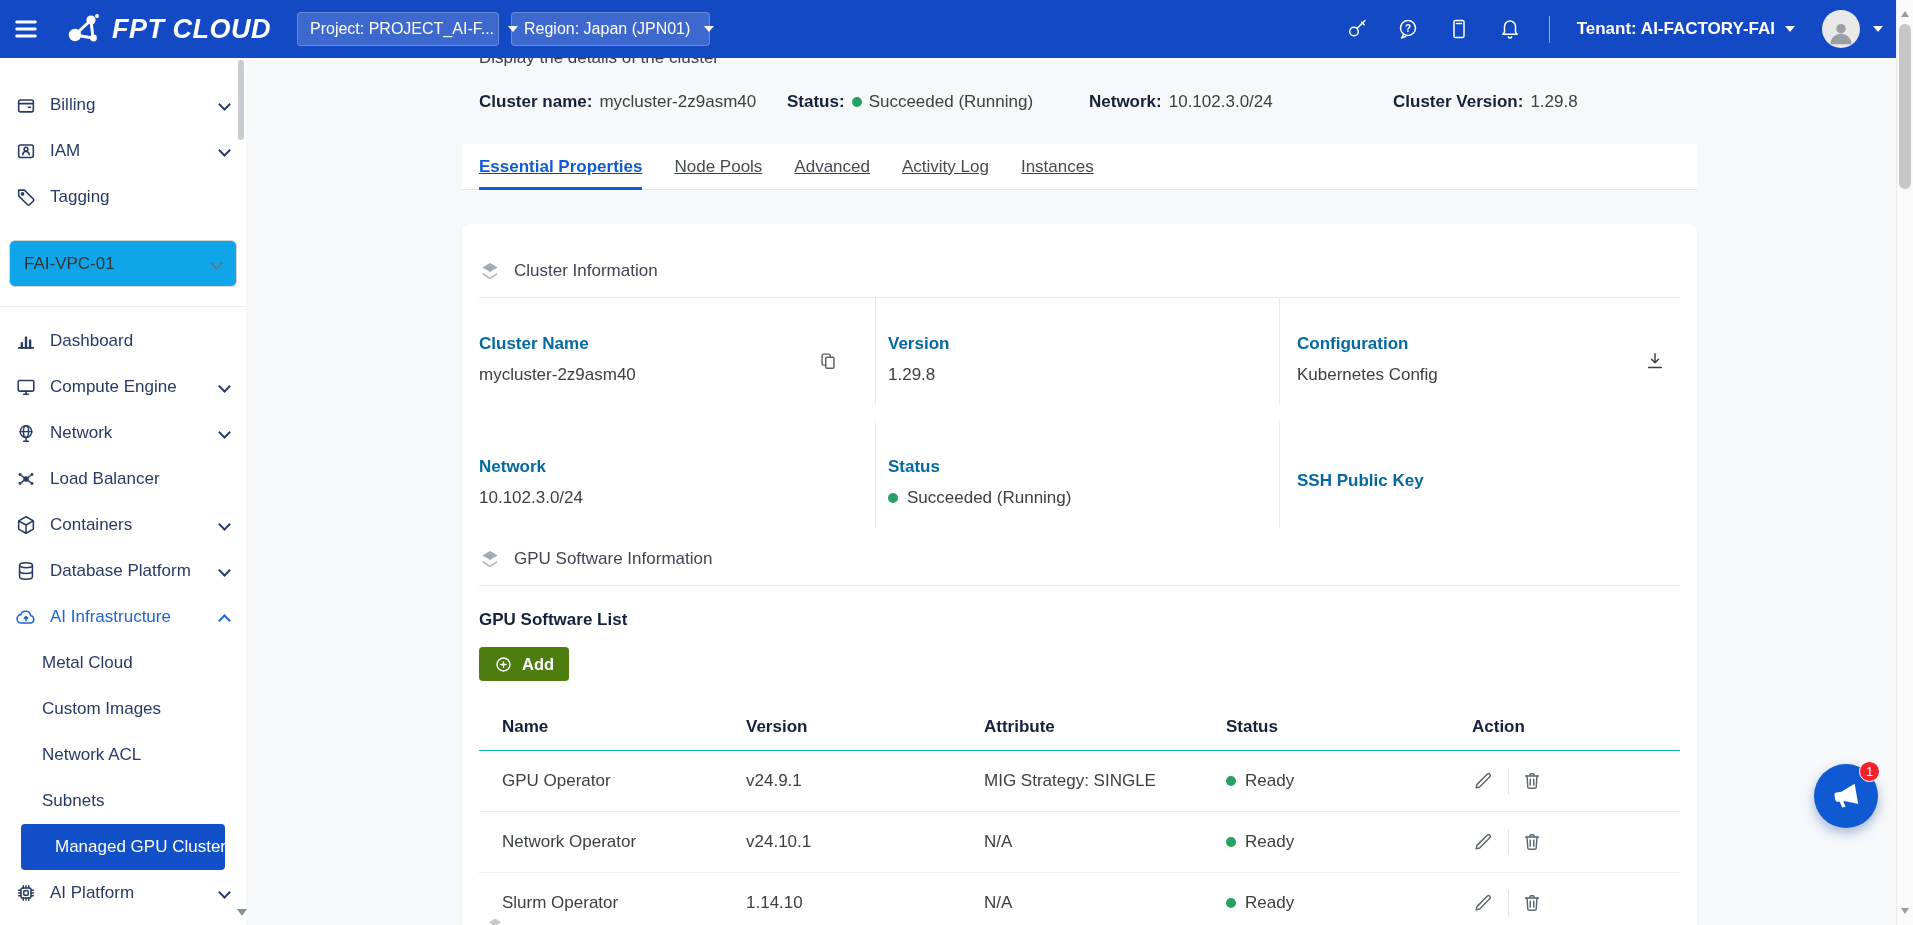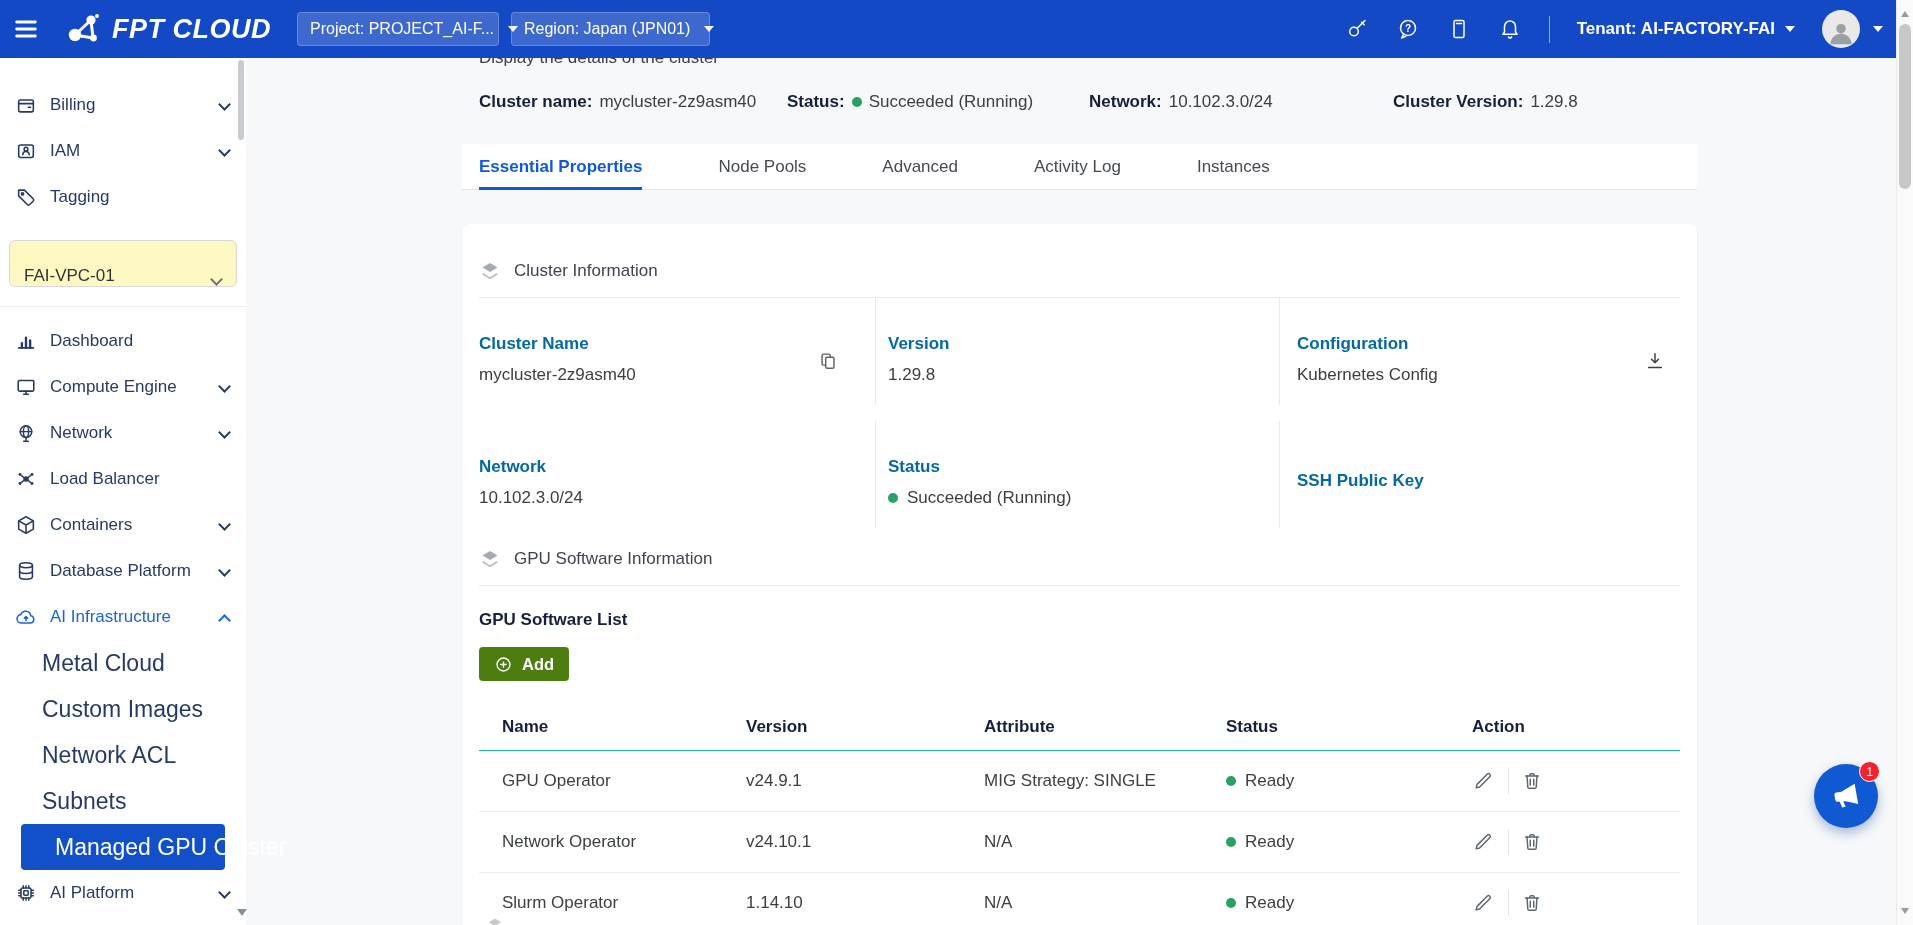--- a/index.html
+++ b/index.html
@@ -34,37 +34,37 @@
   .sb { position:absolute; top:58px; left:0; width:246px; bottom:0; background:#fff; z-index:20; }
   .sb-list { padding-top:24px; }
   .sb-item { display:flex; align-items:center; height:46px; padding:0 16px 0 15px; font-size:17px; color:#273a66; cursor:pointer; }
   .sb-item .mi { width:22px; height:22px; margin-right:13px; flex:none; color:#273a66; }
   .sb-item .lbl { flex:1; white-space:nowrap; }
   .chev { width:12px; height:12px; position:relative; flex:none; }
   .chev::before { content:""; position:absolute; left:2px; top:1px; width:7px; height:7px; border-right:2px solid #273a66; border-bottom:2px solid #273a66; transform:rotate(45deg); }
   .chev.up::before { transform:rotate(-135deg); top:5px; }
   .sb-item.ai, .sb-item.ai .mi { color:#1b63d8; }
   .sb-item.ai .chev::before { border-color:#1b63d8; }
-  .sb-select { margin:20px 9px 0; height:47px; border:1px solid #d7d7d7; border-radius:6px; display:flex; align-items:flex-end; justify-content:space-between; padding:0 14px; font-size:17px; color:#333; cursor:pointer; background:#fef9c3; }
+  .sb-select { margin:20px 9px 0; height:47px; border:1px solid #d7d7d7; border-radius:6px; display:flex; align-items:center; justify-content:space-between; padding:0 14px; font-size:17px; color:#333; cursor:pointer; background:#0ea5e9; }
   .sb-select .chev::before { border-color:#6b7280; }
   .sb-div { height:1px; background:#ececec; margin:19px 0 11px; }
-  .sb-sub { display:flex; align-items:center; height:46px; padding-left:42px; font-size:23px; color:#273a66; cursor:pointer; white-space:nowrap; }
+  .sb-sub { display:flex; align-items:center; height:46px; padding-left:42px; font-size:17px; color:#273a66; cursor:pointer; white-space:nowrap; }
   .sb-sub.active { background:#1150c9; color:#fff; border-radius:4px; margin:0 21px; padding-left:34px; }
   .sb-scrollbar { position:absolute; top:0; right:1px; bottom:0; width:8px; }
   .sb-thumb { position:absolute; top:2px; left:1px; width:6px; height:80px; background:#c9ccd2; border-radius:3px; }
   .sb-arrow { position:absolute; bottom:4px; left:0; width:0; height:0; border:5px solid transparent; border-top:7px solid #8a8f98; }
 
   
   .main { position:absolute; left:246px; top:58px; right:17px; bottom:0; background:#f7f8fa; overflow:hidden; }
   .subtitle { position:absolute; left:233px; top:-10px; font-size:17px; color:#3c4043; white-space:nowrap; }
   .summary { position:absolute; top:34px; left:233px; right:0; height:26px; }
   .sumitem { position:absolute; display:flex; align-items:center; gap:7px; font-size:17px; white-space:nowrap; }
   .sumitem b { color:#15213c; }
   .dot { width:10px; height:10px; border-radius:50%; background:#27a263; display:inline-block; flex:none; }
-  .tabs { position:absolute; left:216px; top:86px; width:1235px; height:46px; background:#fff; border-bottom:1px solid #e4e4e4; display:flex; align-items:stretch; padding-left:17px; gap:76px; }
+  .tabs { position:absolute; left:216px; top:86px; width:1235px; height:46px; background:#fff; border-bottom:1px solid #e4e4e4; display:flex; align-items:stretch; padding-left:17px; gap:32px;text-decoration:underline; }
   .tab { font-size:17px; color:#464a52; position:relative; display:flex; align-items:center; cursor:pointer; white-space:nowrap; }
   .tab.active { color:#115ad6; font-weight:700; }
   .tab.active::after { content:""; position:absolute; left:0; right:0; bottom:-1px; height:3px; background:#115ad6; }
 
   
   .card { position:absolute; left:216px; top:166px; width:1235px; bottom:-14px; background:#fff; border-radius:8px; box-shadow:0 1px 3px rgba(0,0,0,.07); padding:0 17px; }
   .sec { display:flex; align-items:center; gap:13px; font-size:17px; color:#3f4450; }
   .sec.first { padding:36px 0 15px; }
   .sec.second { padding:20px 0 15px; }
   .sec-ic { width:22px; height:22px; }

